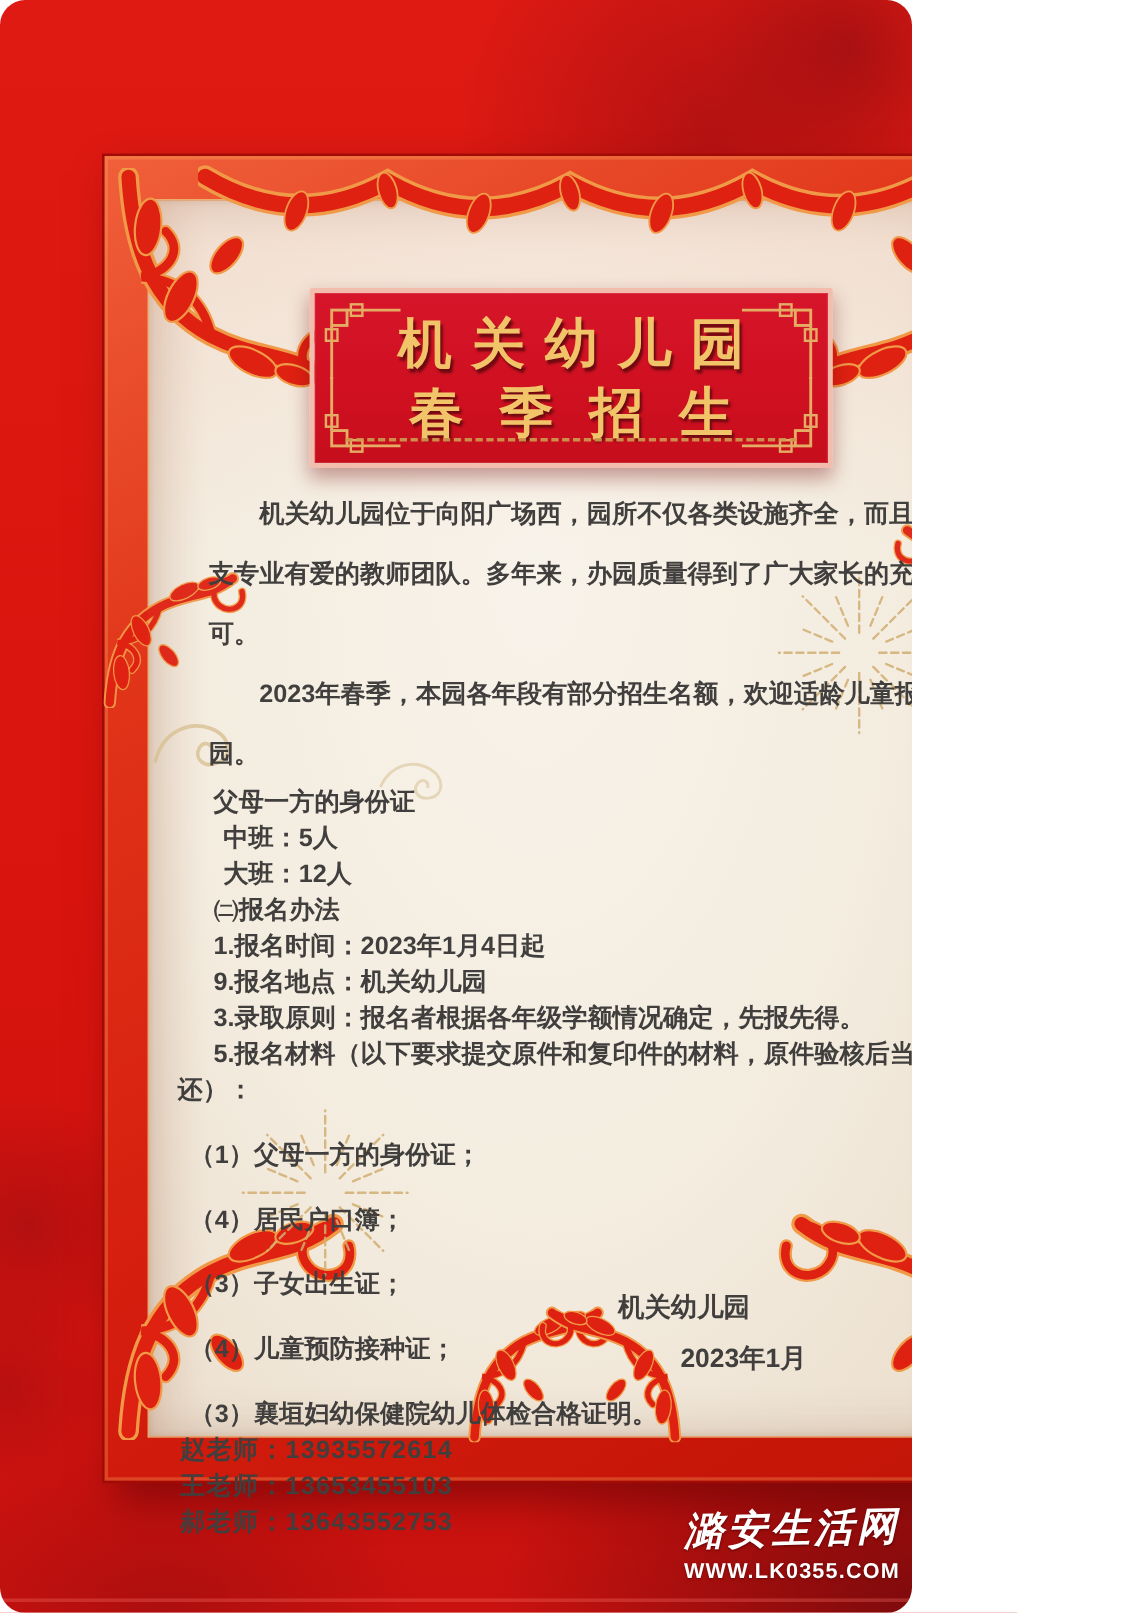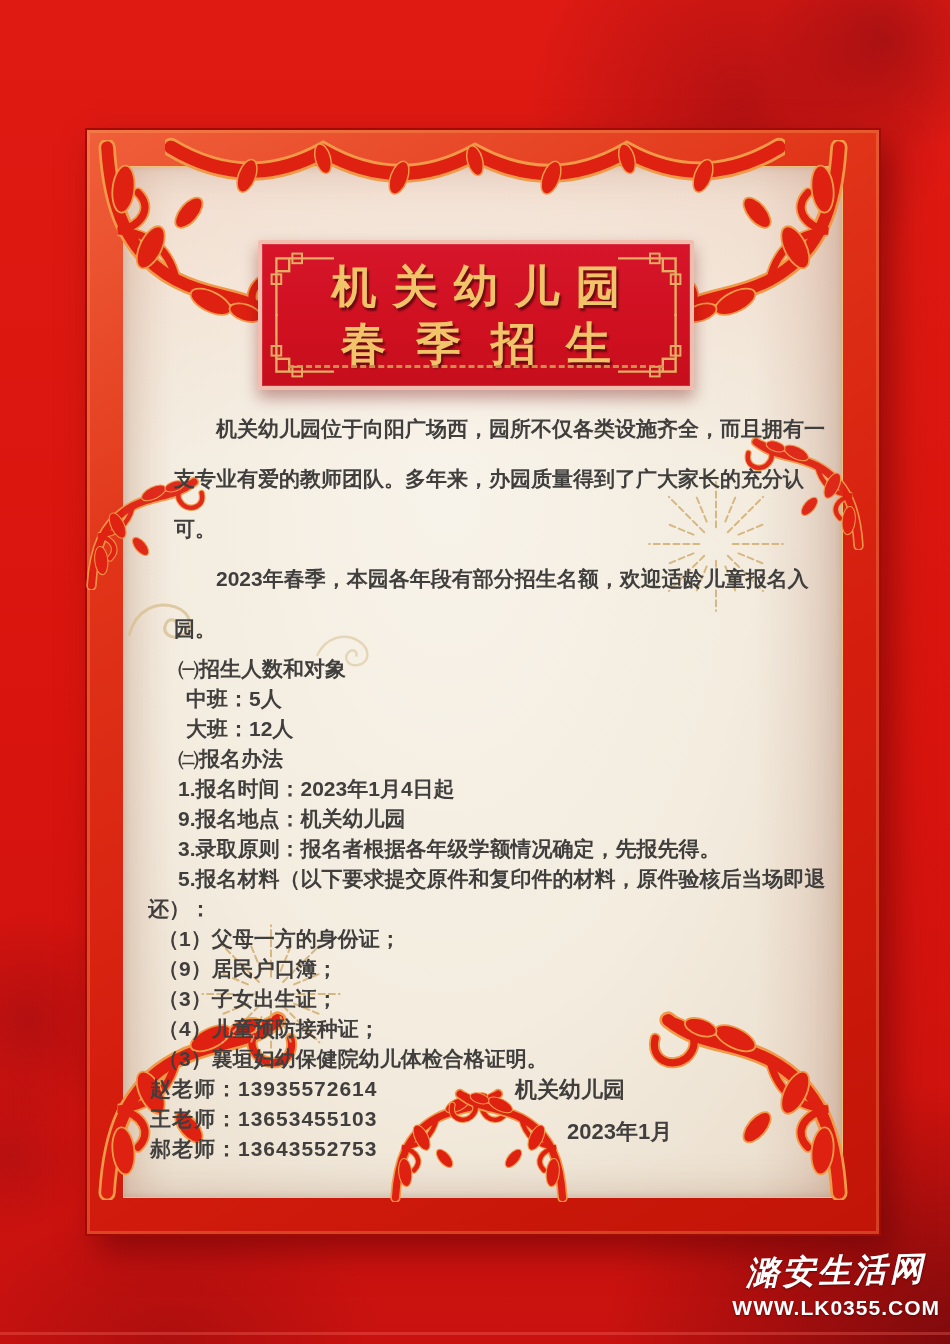--- a/index.html
+++ b/index.html
@@ -1,27 +1,28 @@
 <!DOCTYPE html>
 <html><head>
 <meta charset="utf-8">
 <style>
   html,body{margin:0;padding:0;}
   body{font-family:"Liberation Sans","DejaVu Sans",sans-serif;}
   .poster{
-    position:relative;width:950px;height:1344px;overflow:hidden;
+    position:relative;width:760px;height:1344px;overflow:hidden;
     background-color:#d9140e;
     background-image:
       radial-gradient(circle 300px at 78% 8%, rgba(140,10,18,.50), rgba(140,10,18,0) 70%),
       radial-gradient(circle 170px at 93% 3%, rgba(120,8,16,.45), transparent 70%),
       radial-gradient(circle 150px at 3% 76%, rgba(150,12,18,.50), transparent 72%),
       radial-gradient(circle 120px at 1% 86%, rgba(150,12,18,.40), transparent 70%),
       radial-gradient(ellipse 480px 360px at 100% 100%, rgba(80,5,10,.62), transparent 72%),
       radial-gradient(ellipse 300px 220px at 18% 100%, rgba(120,8,14,.35), transparent 70%),
       linear-gradient(180deg,#de1a13 0%,#d9140e 55%,#c9120f 100%);
+    border-radius: 21px;
   }
   .frame{
     position:absolute;left:85px;top:128px;width:792px;height:1104px;z-index:1;
     background:linear-gradient(150deg,#f0603a 0%,#e03318 30%,#d51d0e 62%,#c11407 100%);
     border:2px solid #a00c05;
     box-shadow:12px 16px 30px rgba(90,0,4,.5), inset 0 0 0 3px rgba(255,180,100,.28);
   }
   .paper{
     position:absolute;inset:36px;z-index:2;
     background:radial-gradient(ellipse at 45% 30%, #f8f3ea 0%, #f3ecdf 55%, #eadcca 100%);
@@ -58,29 +59,29 @@
   }
   .text-block{
     position:absolute;left:148px;top:404px;width:686px;z-index:7;
     color:#413f3e;font-weight:700;font-size:21px;
   }
   .line{line-height:30px;}
   .para{line-height:50px;text-indent:42px;margin-left:26px;}
   .h{text-indent:30px;}
   .cls{text-indent:38px;}
   .num{text-indent:30px;}
-  .mat{text-indent:10px;}
+  .mat{text-indent:10px;margin-top:24px;}
   .ph{text-indent:2px;letter-spacing:1px;}
   .signature{position:absolute;left:515px;top:1075px;z-index:7;color:#413f3e;font-weight:700;font-size:22px;}
   .signature .sig-date{padding-left:52px;padding-top:12px;}
   .watermark{position:absolute;right:10px;bottom:24px;z-index:9;text-align:center;color:#fff;}
   .wm-name{font-size:33px;font-weight:700;font-style:italic;letter-spacing:3px;
     font-family:"Liberation Serif","DejaVu Serif",serif;
     text-shadow:0 1px 2px rgba(60,0,0,.6);transform:rotate(-1.5deg);}
-  .wm-url{font-size:21px;font-weight:700;letter-spacing:1px;margin-top:2px;
+  .wm-url{font-size:18px;font-weight:700;letter-spacing:1px;margin-top:2px;
     text-shadow:0 1px 2px rgba(60,0,0,.6);}
   .bottom-strip{position:absolute;left:0;top:1332px;width:950px;height:3px;
     background:rgba(255,120,110,.30);z-index:3;}
 </style>
 </head>
 <body>
 
 <div class="poster">
 
   <svg width="0" height="0" style="position:absolute" aria-hidden="true">
@@ -207,30 +208,30 @@
         <use href="#fretsym"></use>
       </svg>
     <div class="banner-line banner-line1">机关幼儿园</div>
     <div class="banner-line banner-line2">春季招生</div>
     <div class="banner-dash"></div>
   </div>
 
   <div class="text-block">
     <div class="line para">机关幼儿园位于向阳广场西，园所不仅各类设施齐全，而且拥有一支专业有爱的教师团队。多年来，办园质量得到了广大家长的充分认可。</div>
     <div class="line para">2023年春季，本园各年段有部分招生名额，欢迎适龄儿童报名入园。</div>
-    <div class="line h">㈠招生人数和对象</div>
+    <div class="line h">父母一方的身份证</div>
     <div class="line cls">中班：5人</div>
     <div class="line cls">大班：12人</div>
     <div class="line h">㈡报名办法</div>
     <div class="line num">1.报名时间：2023年1月4日起</div>
     <div class="line num">9.报名地点：机关幼儿园</div>
     <div class="line num">3.录取原则：报名者根据各年级学额情况确定，先报先得。</div>
     <div class="line num">5.报名材料（以下要求提交原件和复印件的材料，原件验核后当场即退还）：</div>
     <div class="line mat">（1）父母一方的身份证；</div>
-    <div class="line mat">（9）居民户口簿；</div>
+    <div class="line mat">（4）居民户口簿；</div>
     <div class="line mat">（3）子女出生证；</div>
     <div class="line mat">（4）儿童预防接种证；</div>
     <div class="line mat">（3）襄垣妇幼保健院幼儿体检合格证明。</div>
     <div class="line ph">赵老师：13935572614</div>
     <div class="line ph">王老师：13653455103</div>
     <div class="line ph">郝老师：13643552753</div>
   </div>
 
   <div class="signature">
     <div class="sig-org">机关幼儿园</div>

